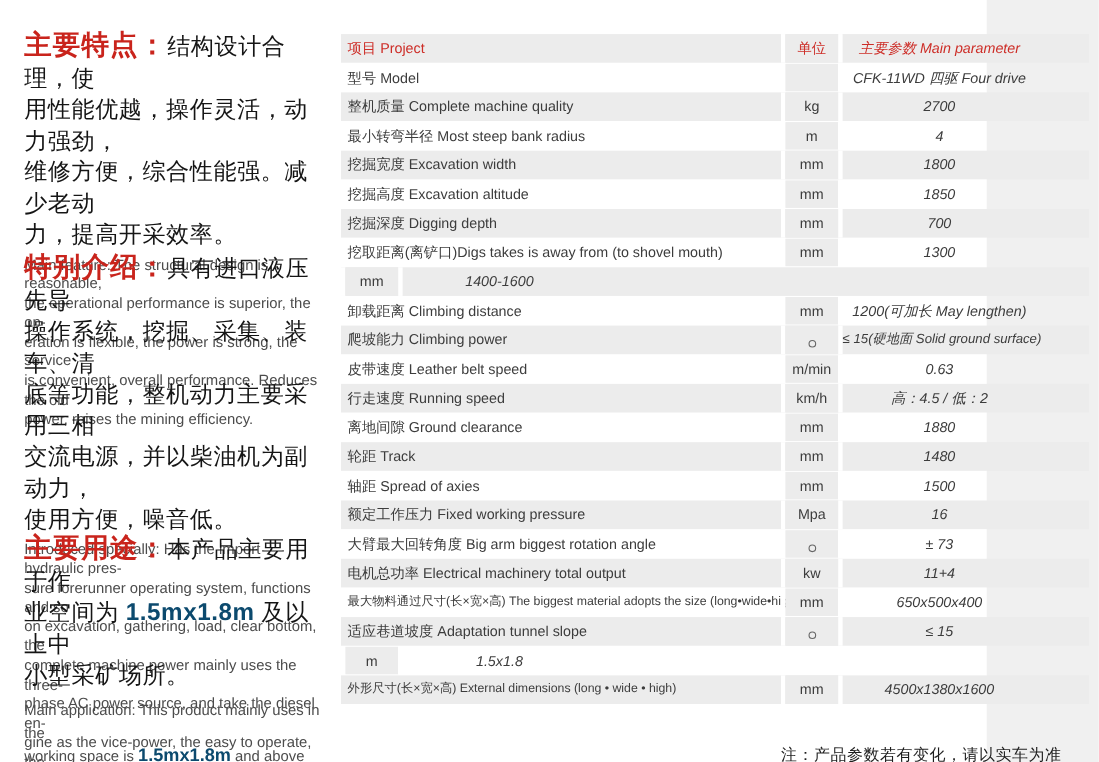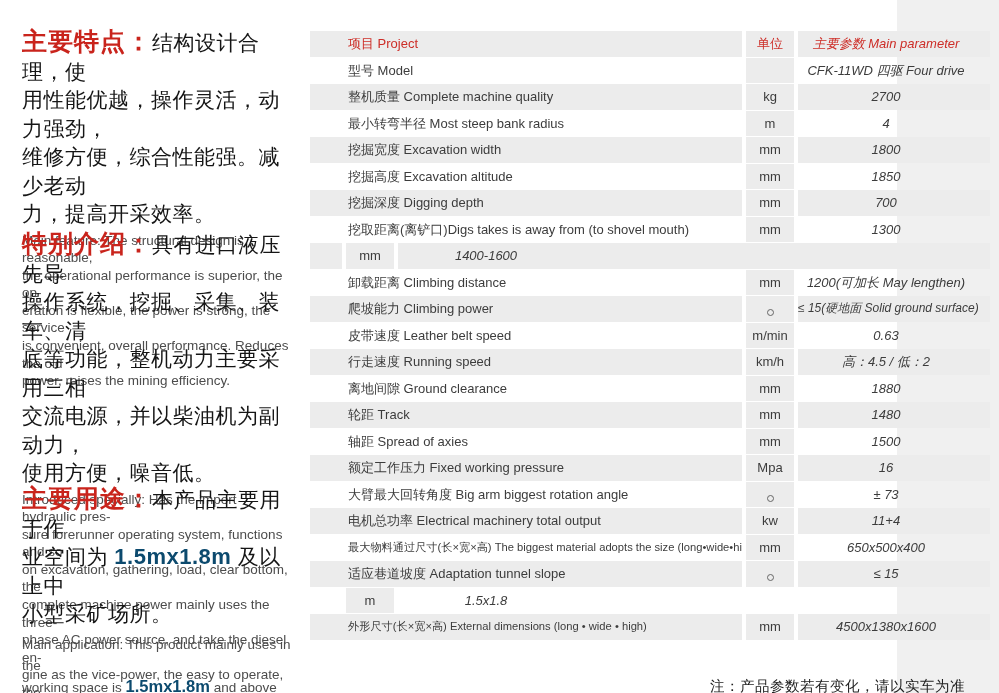--- a/index.html
+++ b/index.html
@@ -20,21 +20,21 @@
   .cn { font-size:21px; line-height:28.5px; color:#151515; letter-spacing:0.5px; }
   .cn .h { font-size:25px; font-weight:bold; color:#c9241c; letter-spacing:1px; }
   .cn .r, .en .r { color:#0c4a6e; font-weight:bold;text-align:right; }
   .cn .r { font-size:22px; }
   .en { font-size:13.5px; line-height:17.6px; color:#4c4c4c; margin-top:3px; }
   .en .r { font-size:16.5px; }
   .sec-2 .en { line-height:21px; margin-top:5px; }
 
   
   .spec-table { position:absolute; left:310px; top:31px; width:680px; z-index:1; }
-  .trow { display:flex; height:25.5px; margin-bottom:1px; line-height:25.5px; font-size:13px; color:#3c3c3c;padding-left:32px; }
+  .trow { display:flex; height:25.5px; margin-bottom:1px; line-height:25.5px; font-size:13px; color:#3c3c3c; }
   .trow.gray { background:#ececec; }
   .c-proj { width:400px; padding-left:6px; box-sizing:border-box; white-space:nowrap; overflow:visible; text-align:left; }
   .gap { width:4px; background:#ffffff; flex:none; }
   .c-unit { width:48px; background:#ececec; text-align:center; flex:none; }
   .c-param { width:176px; text-align:center; white-space:nowrap; flex:none;font-style:italic; }
   .c-fill { flex:1; }
   .trow.header-row { color:#cd2d27; }
   .trow.small-project .c-proj { font-size:11.2px; }
   .trow.small-param .c-param { font-size:12px; }
   .deg { display:inline-block; width:5px; height:5px; border:1px solid #666; border-radius:50%; position:relative; top:3px; }

